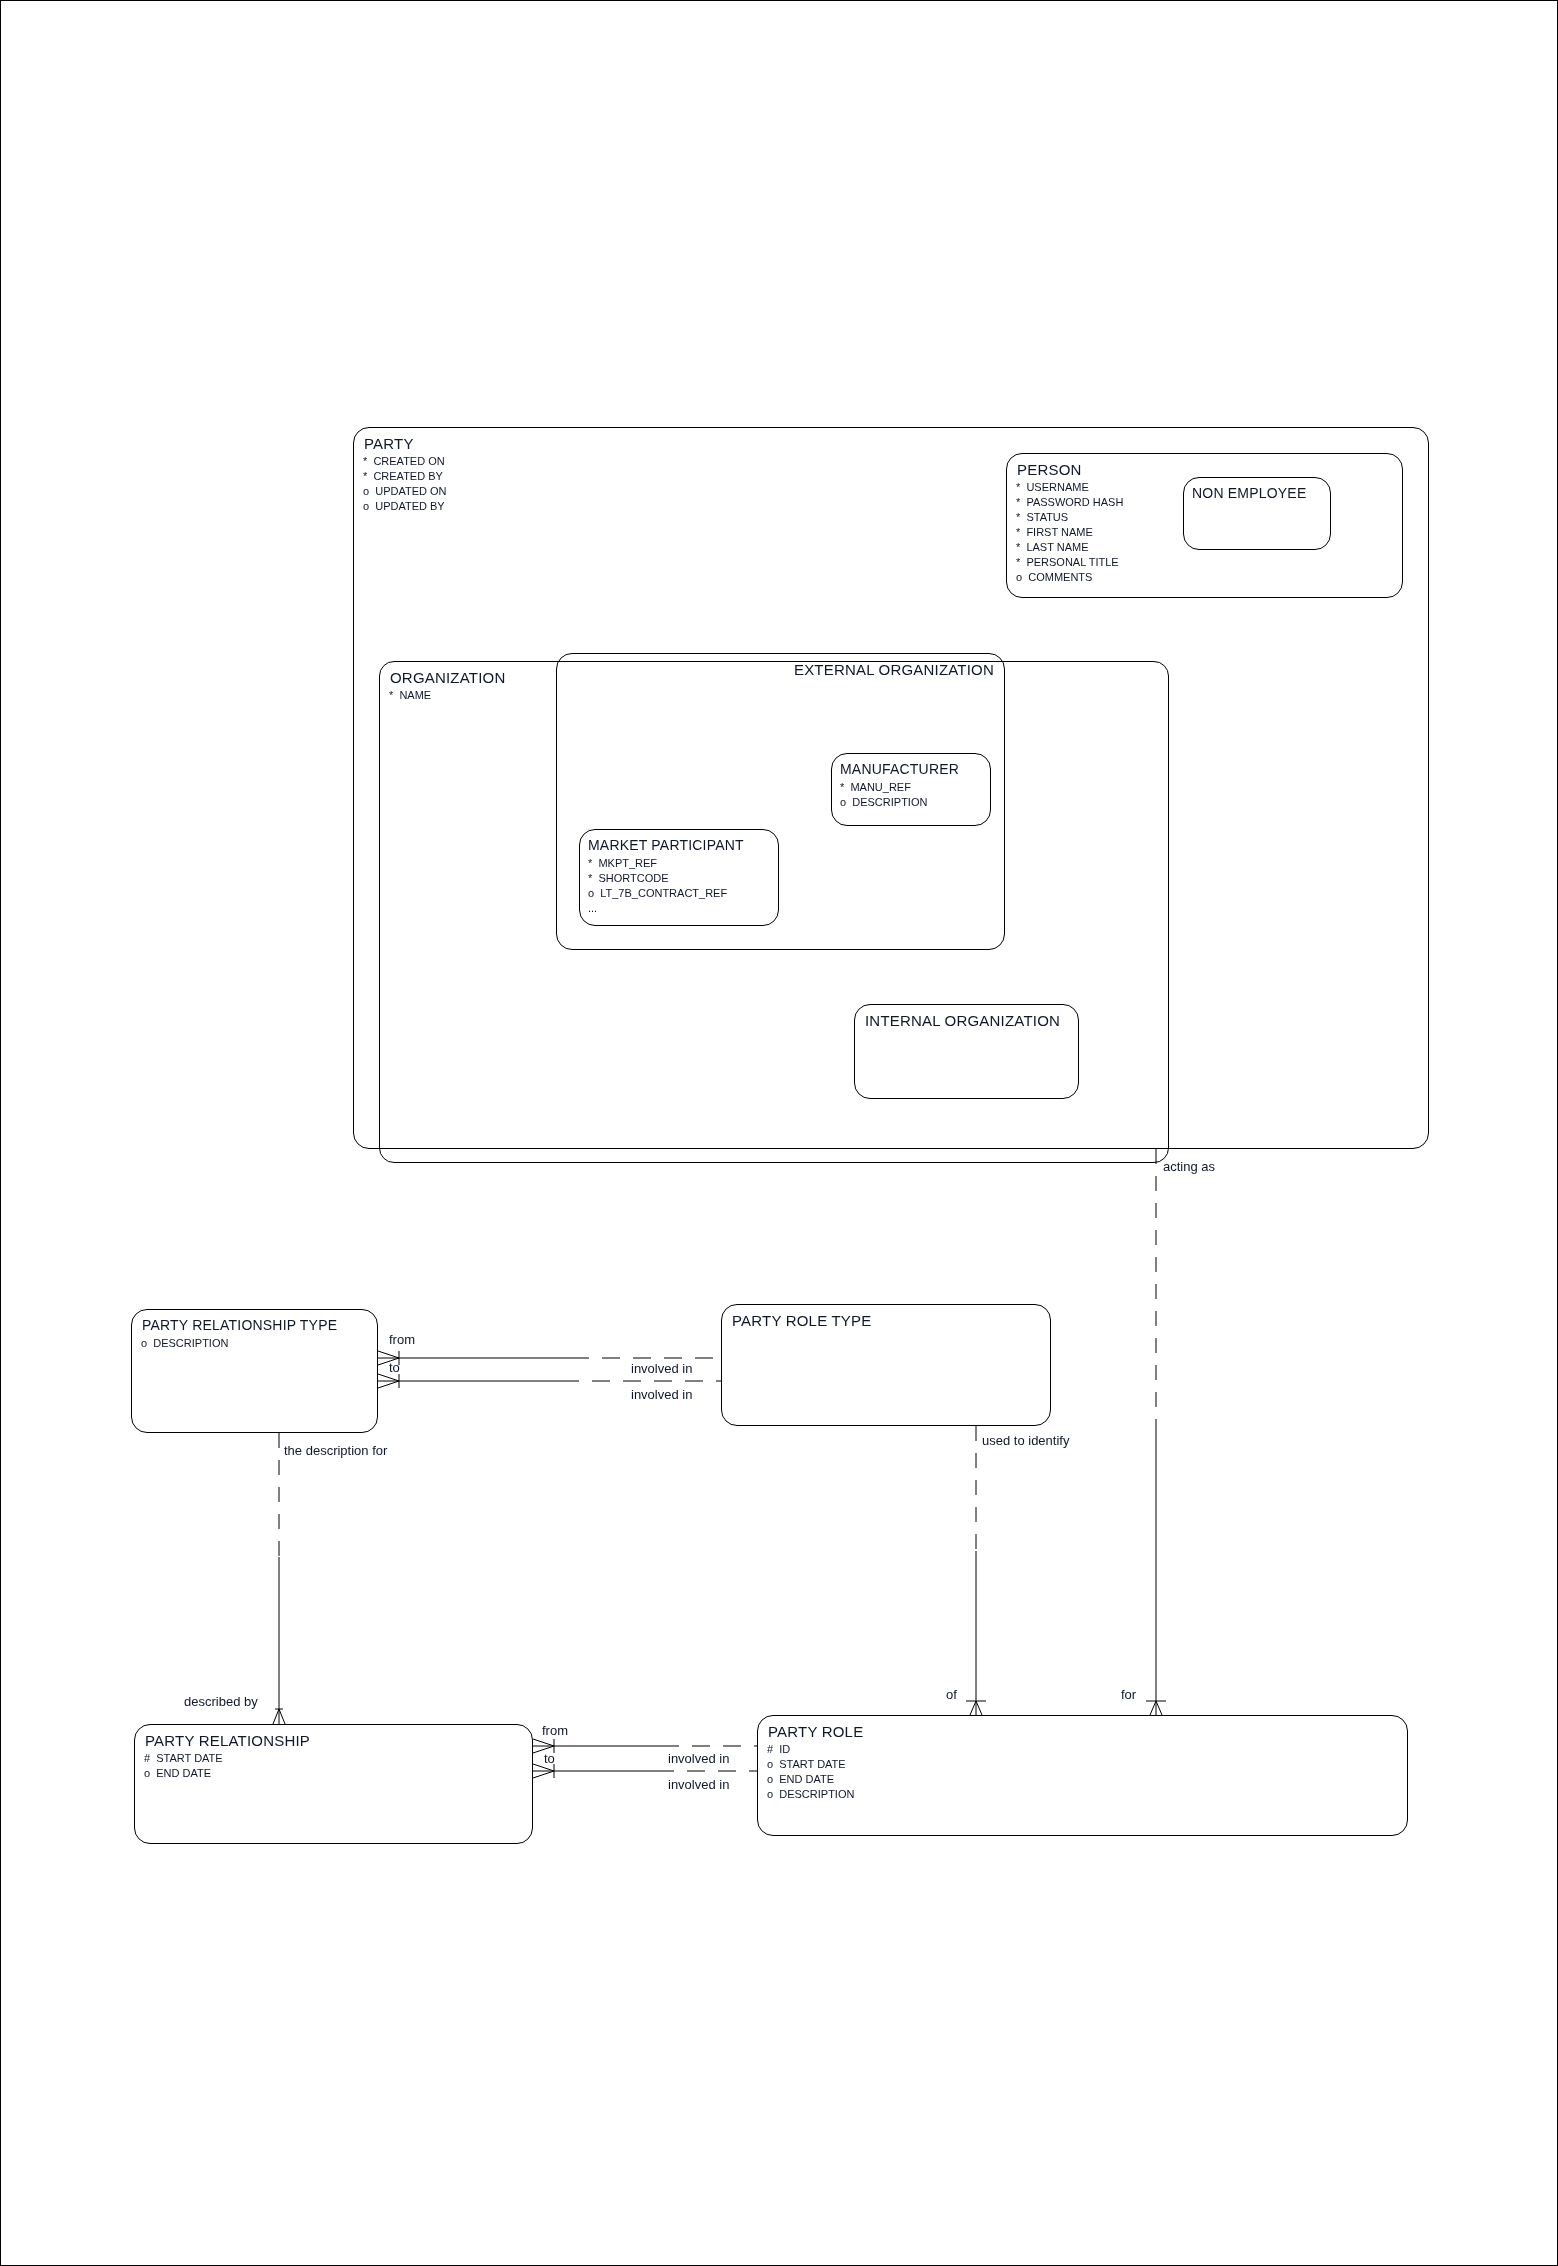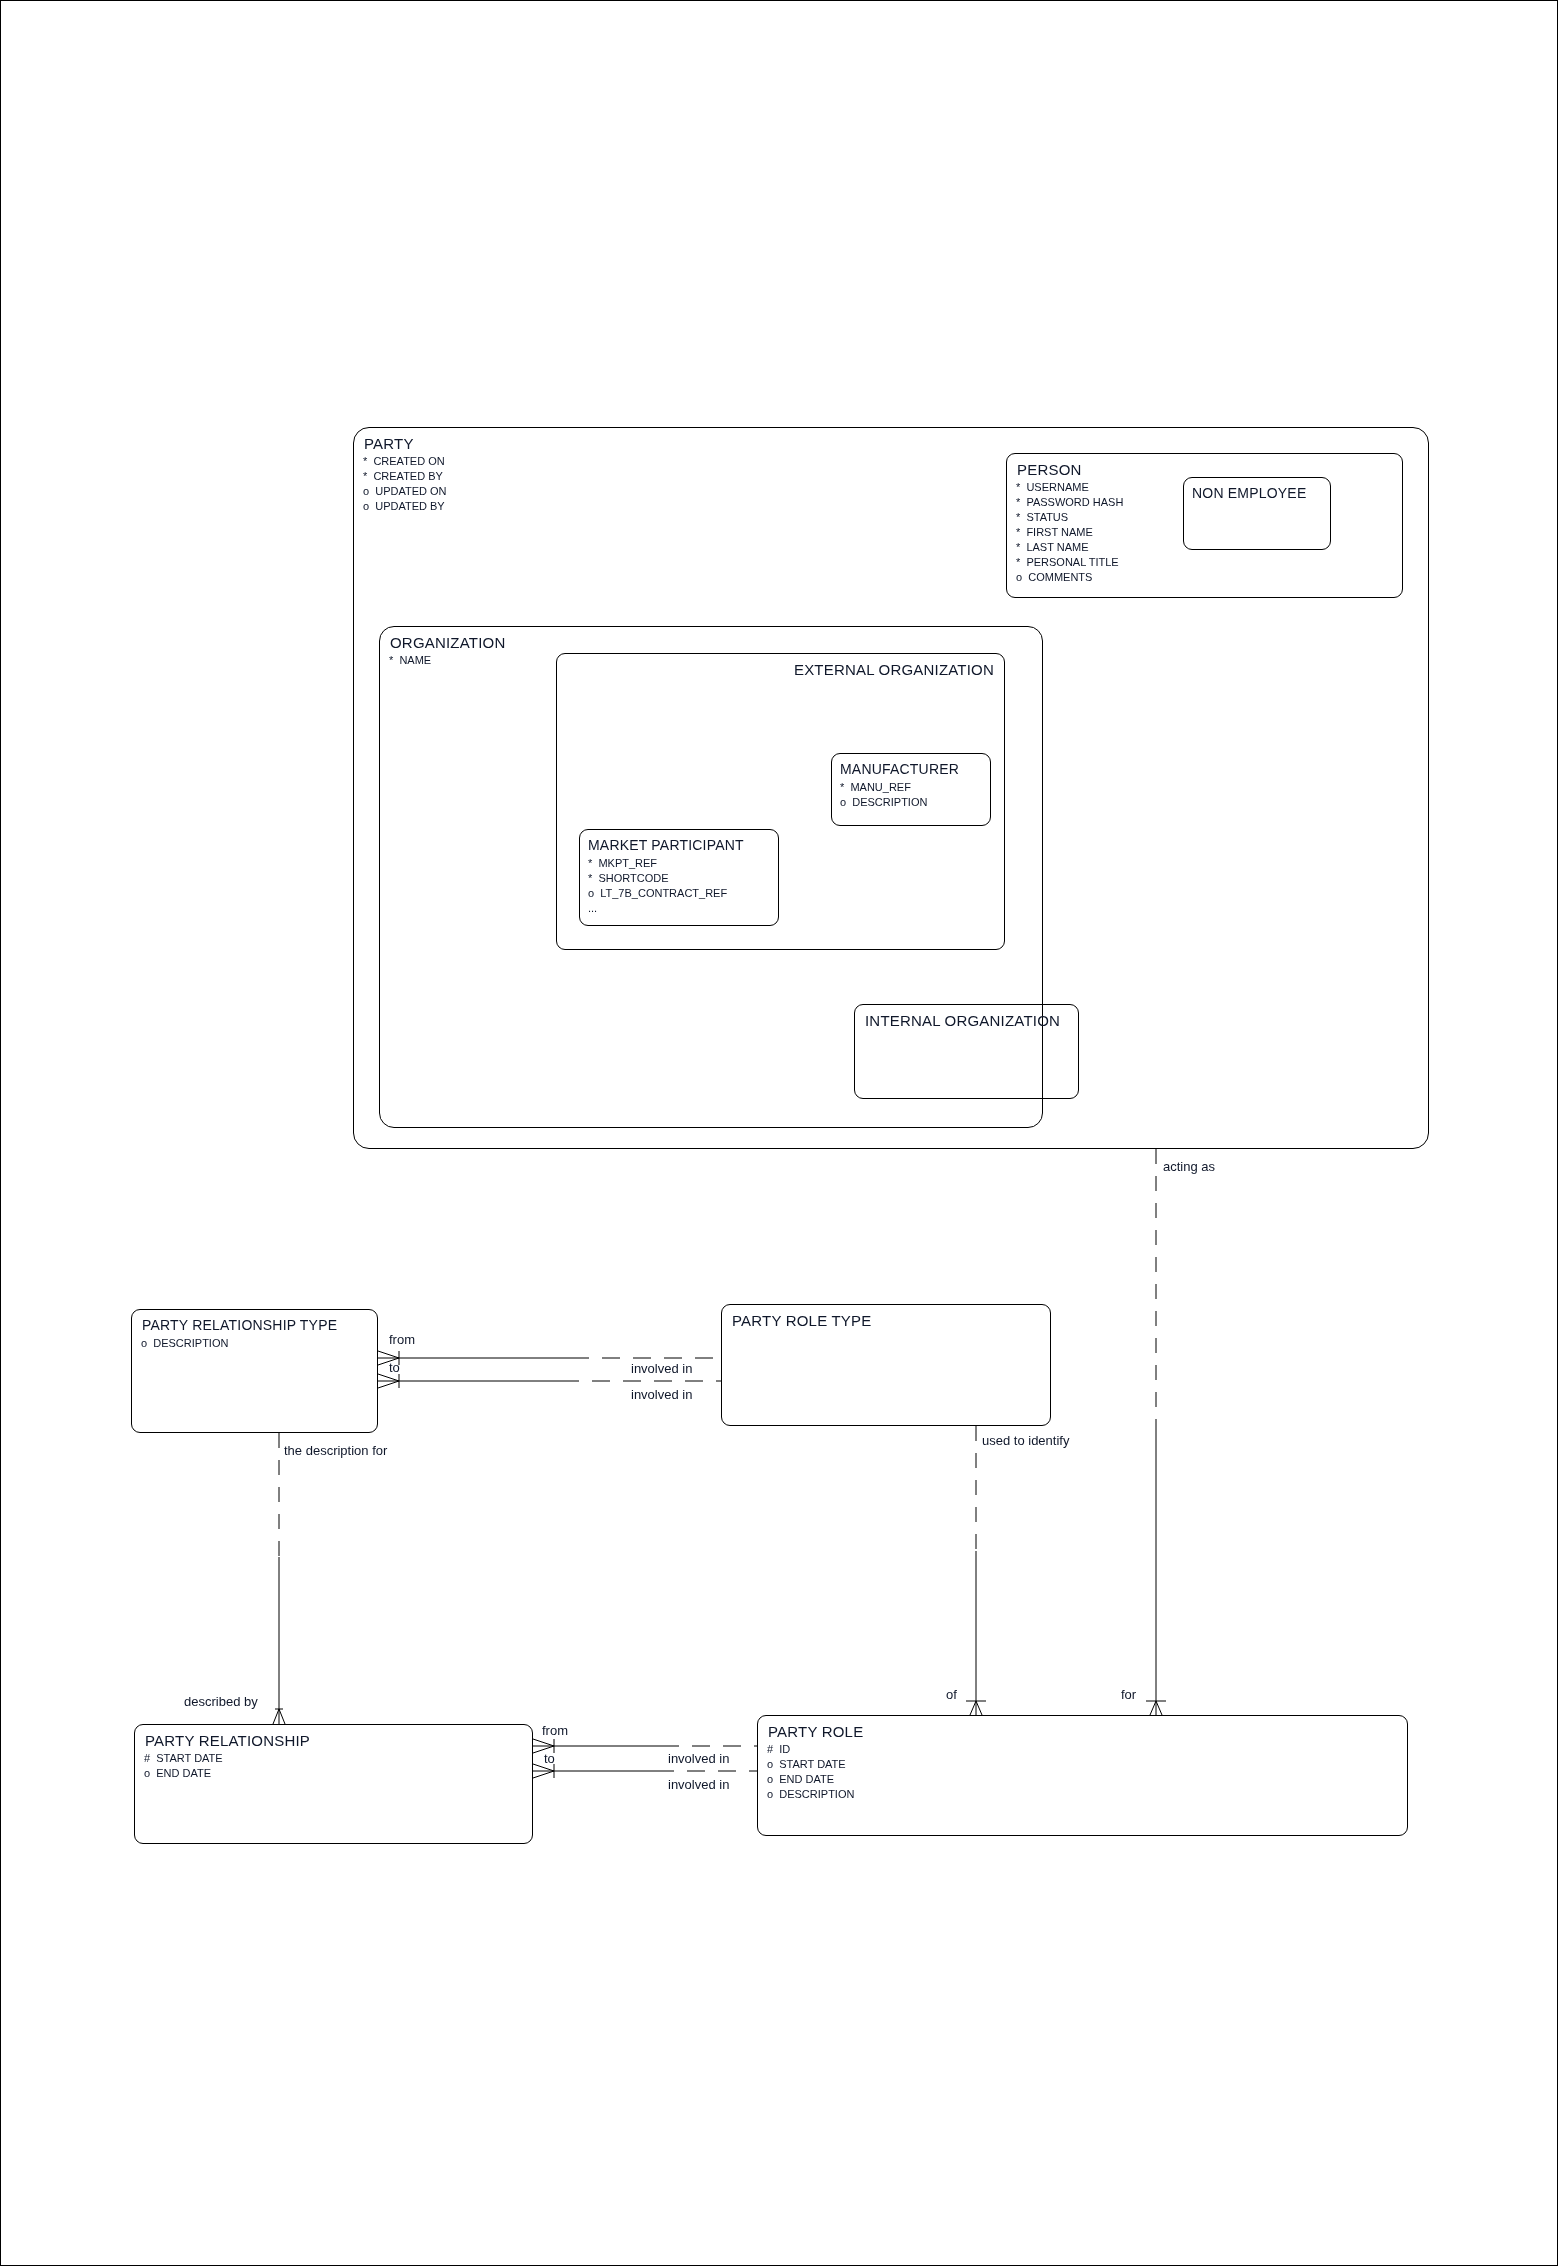--- a/index.html
+++ b/index.html
@@ -9,21 +9,21 @@
     background:#ffffff;
     border:1px solid #000;
     box-sizing:border-box;
     font-family:"Liberation Sans", sans-serif;
     color:#0f172a;
     overflow:hidden;
   }
   .entity {
     position:absolute;
     border:1px solid #000;
-    border-radius:9px;
+    border-radius:16px;
     background:transparent;
     box-sizing:border-box;
   }
   .etitle {
     padding:7px 10px 0 10px;
     font-size:15px;
     line-height:17px;
     white-space:nowrap;
     letter-spacing:0.2px;
   }
@@ -66,21 +66,21 @@
         <div class="attr">*  LAST NAME</div>
         <div class="attr">*  PERSONAL TITLE</div>
         <div class="attr">o  COMMENTS</div>
       </div>
   </div>
 
   <div class="entity" style="left:1182px;top:476px;width:148px;height:73px;">
     <div class="etitle" style="font-size:14px;padding-left:8px;">NON EMPLOYEE</div>
   </div>
 
-  <div class="entity" style="left:378px;top:625px;width:664px;height:502px;border-radius:15px;">
+  <div class="entity" style="left:378px;top:660px;width:790px;height:502px;border-radius:15px;">
     <div class="etitle">ORGANIZATION</div>
     <div class="attrs">
         <div class="attr">*  NAME</div>
       </div>
   </div>
 
   <div class="entity" style="left:555px;top:652px;width:449px;height:297px;text-align:right;">
     <div class="etitle">EXTERNAL ORGANIZATION</div>
   </div>
 

